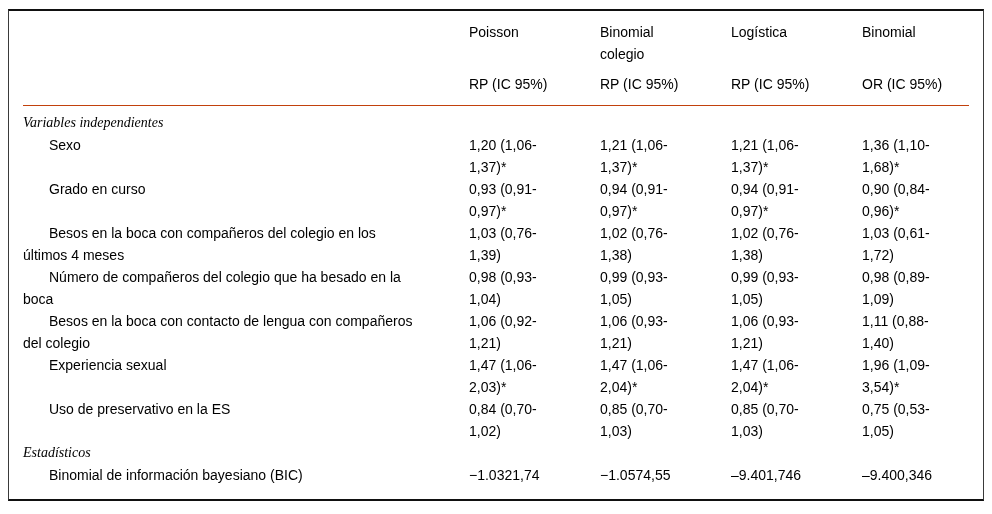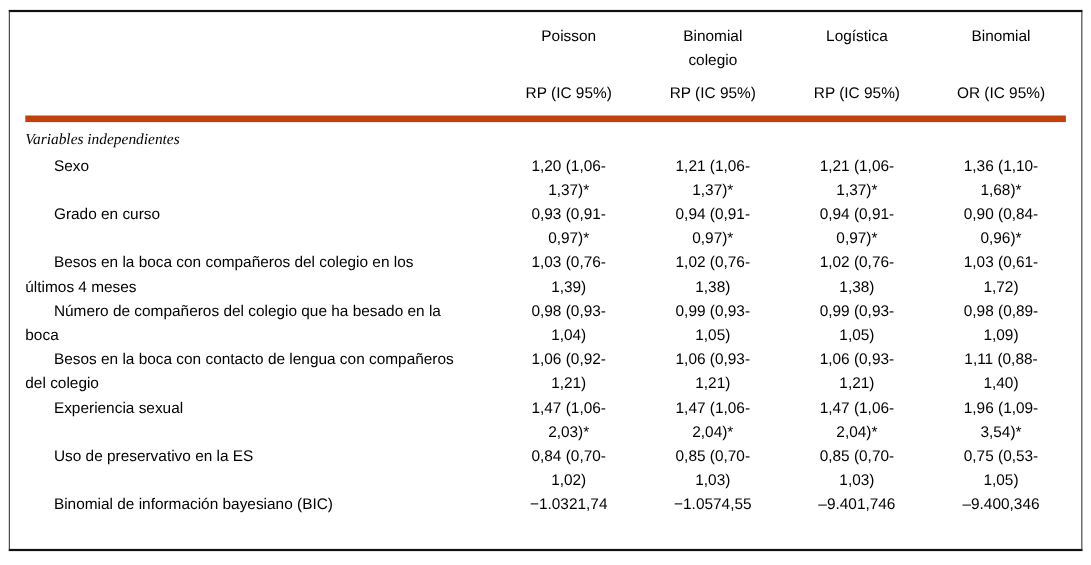--- a/index.html
+++ b/index.html
@@ -22,31 +22,31 @@
 
   .row {
     display: grid;
     grid-template-columns: 446px 131px 131px 131px auto;
     align-items: start;
     font-size: 14px;
     line-height: 22px;
   }
 
   .cell { white-space: normal; }
-  .val, .colhead, .subhead { max-width: 102px; padding-right: 6px; text-align: center; }
+  .val, .colhead, .subhead { max-width: 102px; padding-right: 6px; }
 
   .label { max-width: 400px; }
   .var-label { text-indent: 26px; }
   .section-label { font-style: italic; font-family: Liberation Serif, serif; }
 
   .header1 { padding-top: 2px; }
   .header2 {
     margin-top: 8px;
     padding-bottom: 10px;
-    border-bottom: 6px solid #c2410c;
+    border-bottom: 1px solid #c2410c;
   }
   .body { padding-top: 6px; }
 </style>
 </head>
 <body>
 
 <div class="frame">
 
   <div class="row header1">
     <div class="cell label"></div>
@@ -119,20 +119,23 @@
     </div>
 
     <div class="row">
       <div class="cell label var-label">Uso de preservativo en la ES</div>
       <div class="cell val">0,84 (0,70-1,02)</div>
       <div class="cell val">0,85 (0,70-1,03)</div>
       <div class="cell val">0,85 (0,70-1,03)</div>
       <div class="cell val">0,75 (0,53-1,05)</div>
     </div>
 
+    <div class="row">
+      <div class="cell label section-label">Estadísticos</div>
+    </div>
 
 
     <div class="row">
       <div class="cell label var-label">Binomial de información bayesiano (BIC)</div>
       <div class="cell val">−1.0321,74</div>
       <div class="cell val">−1.0574,55</div>
       <div class="cell val">–9.401,746</div>
       <div class="cell val">–9.400,346</div>
     </div>
 

